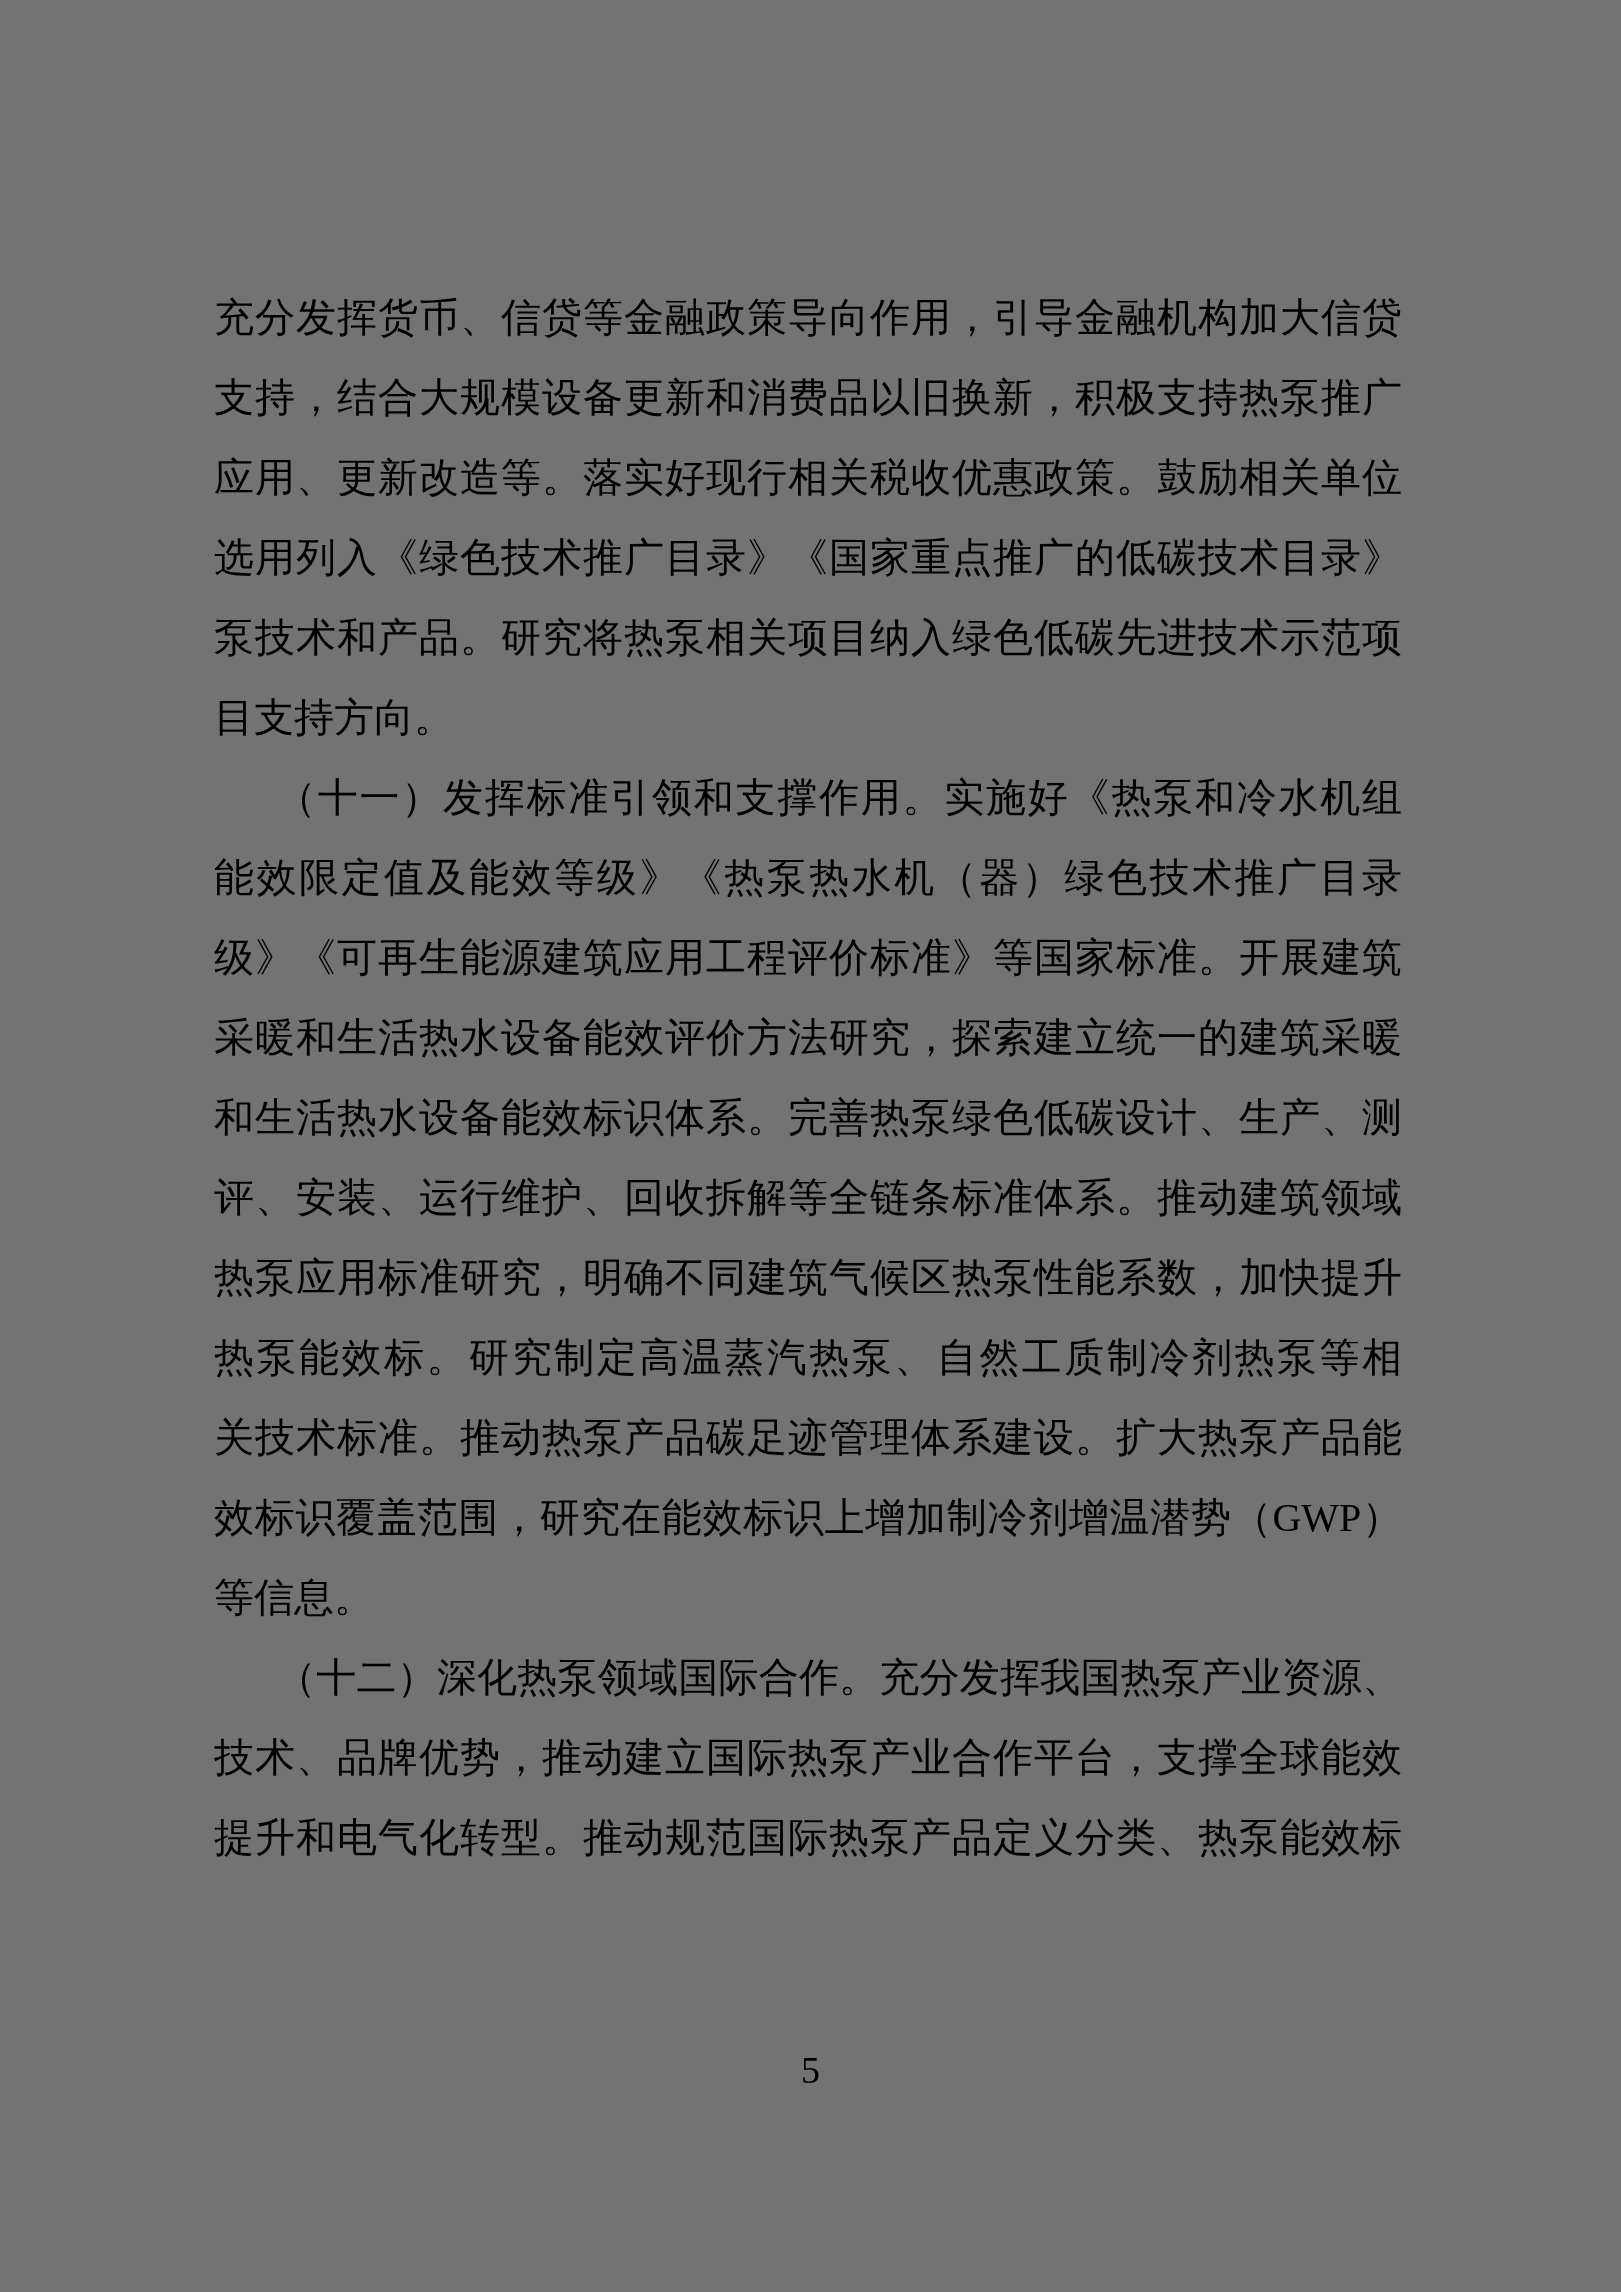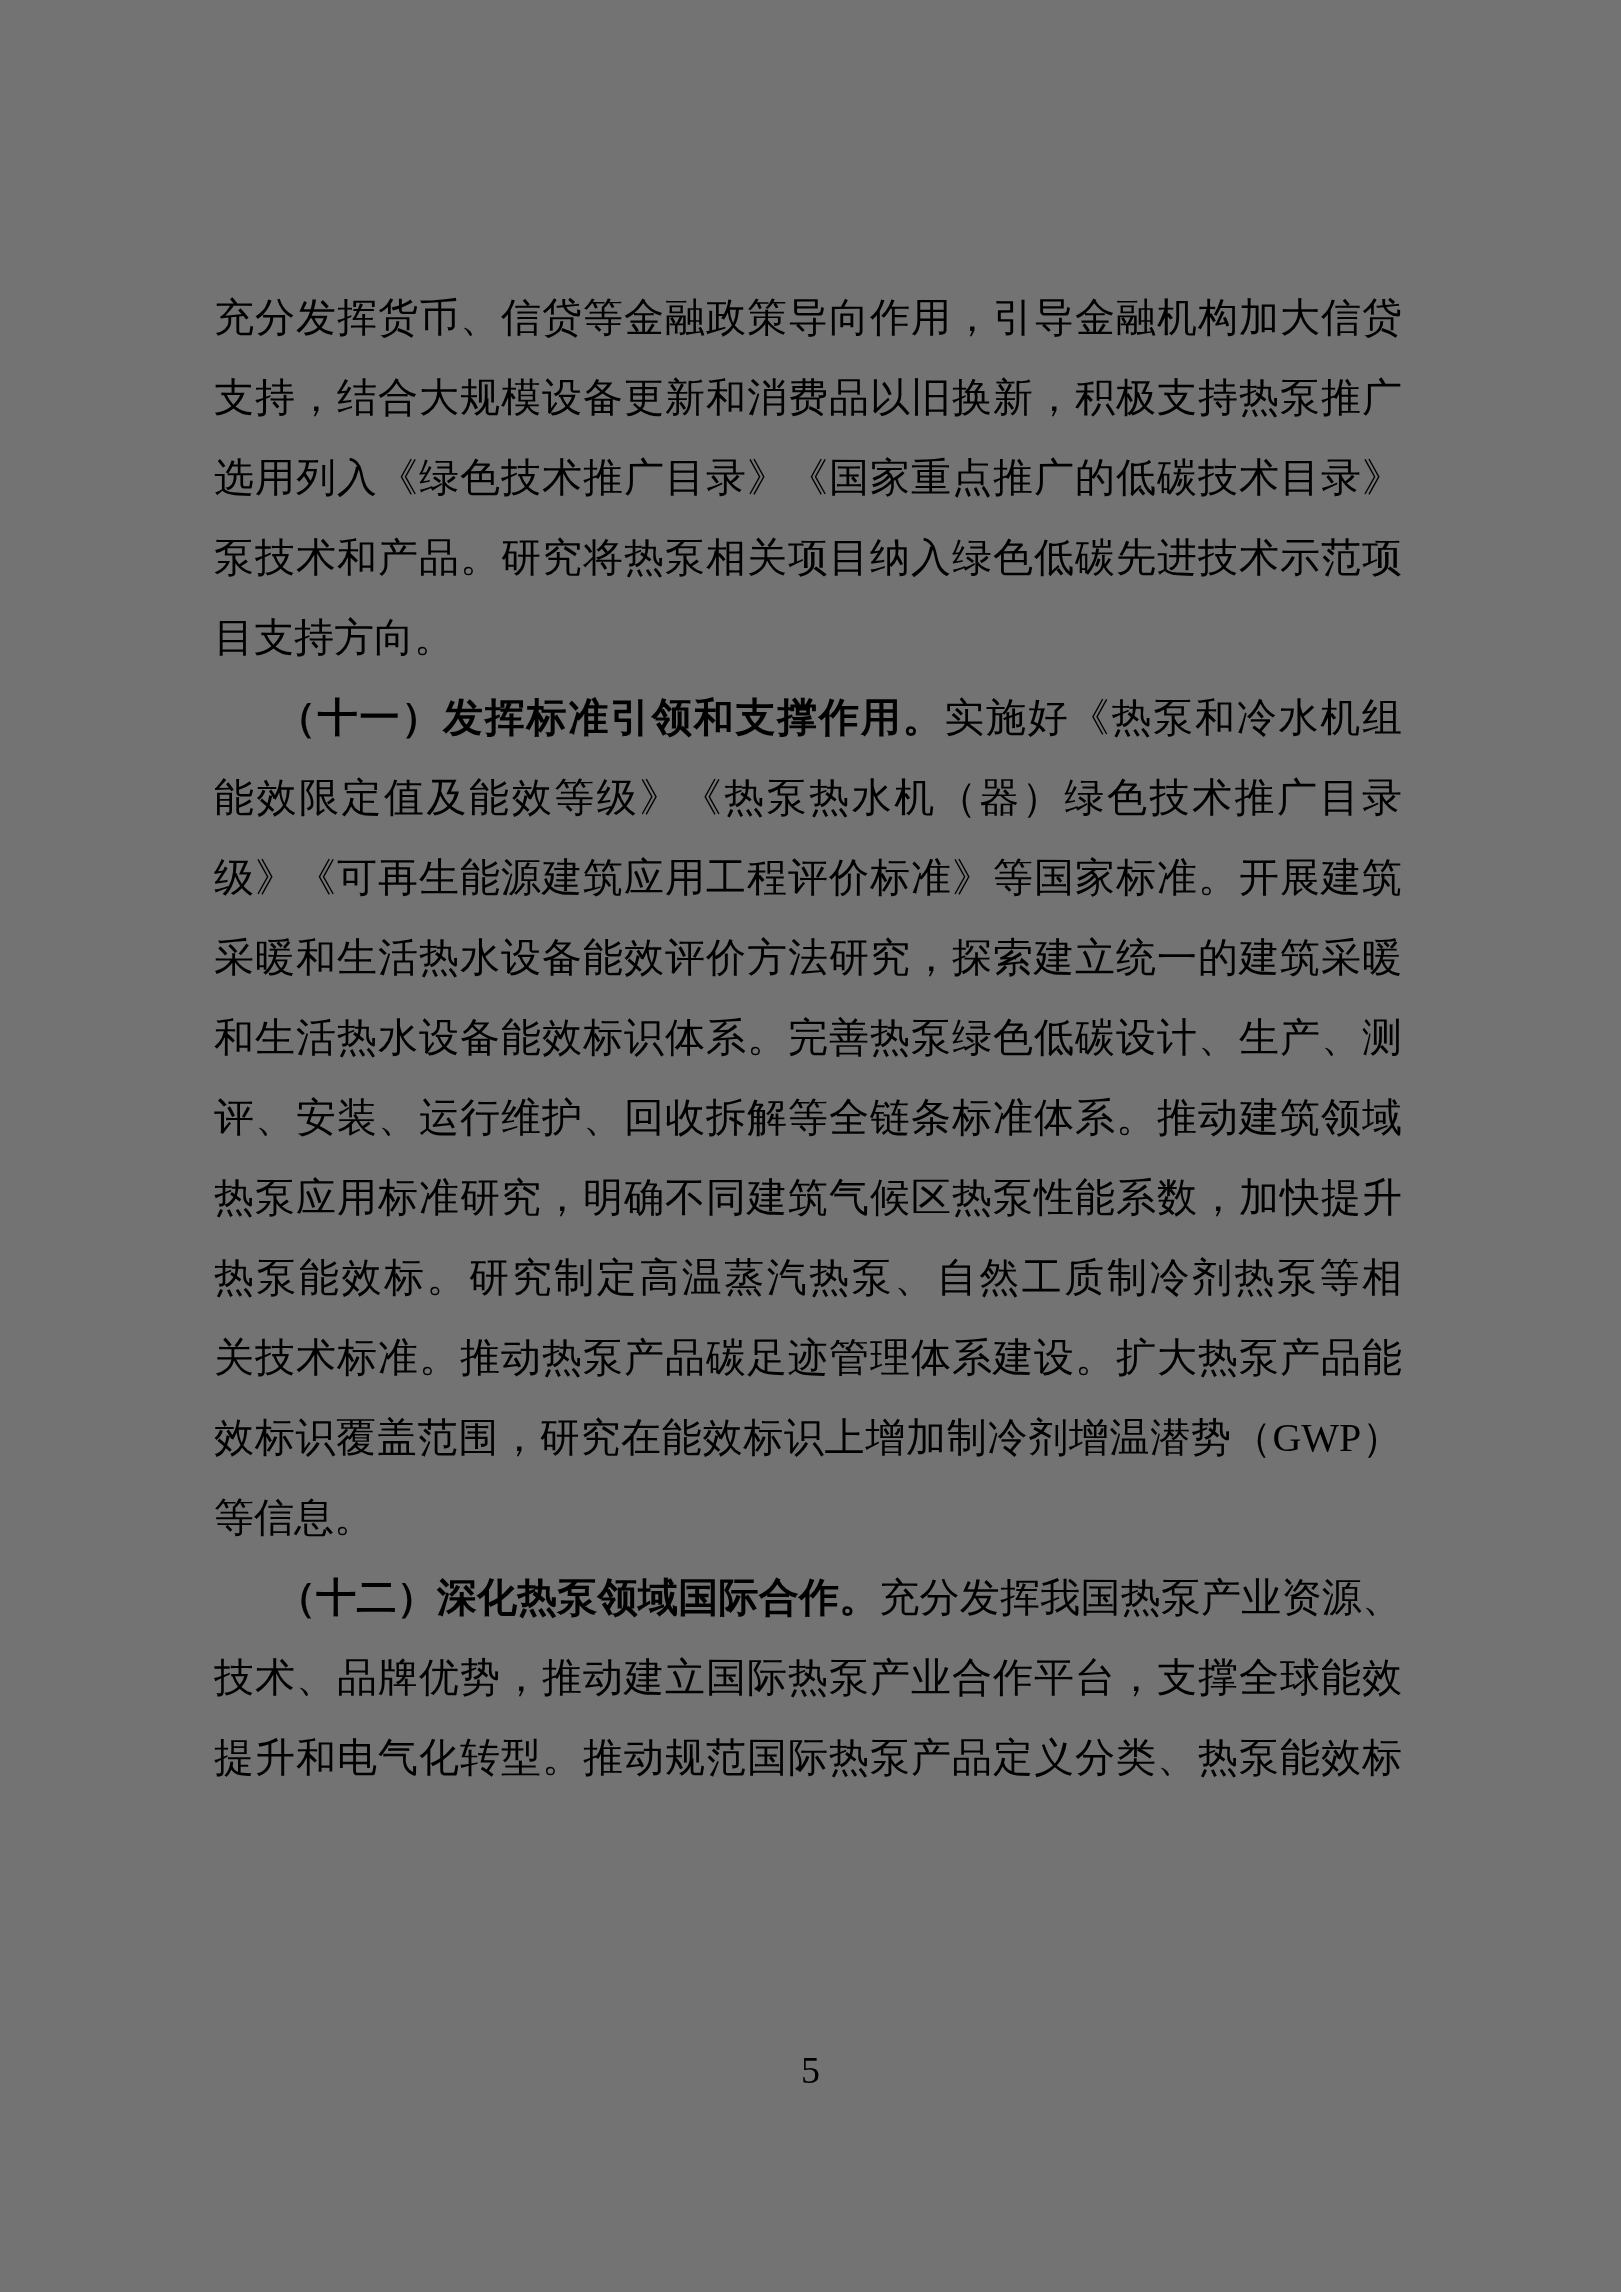--- a/index.html
+++ b/index.html
@@ -32,41 +32,42 @@
     white-space: normal;
   }
   .line.short {
     text-align: center;
     text-align-last: left;
   }
   .line.indent {
     text-indent: 62px;
   }
   .seg.bold {
-    font-weight: 700;
+    font-weight: 400;
   }
   .page-num {
     position: absolute;
     left: 0;
     right: 0;
     top: 2041px;
     height: 59px;
     line-height: 59px;
     text-align: center;
     font-size: 38px;
     color: #000000;
   }
 </style>
 </head>
 <body>
 
 <div class="page">
   <div class="text-block">
       <div class="line"><span class="seg">充分发挥货币、信贷等金融政策导向作用，引导金融机构加大信贷</span></div>
       <div class="line"><span class="seg">支持，结合大规模设备更新和消费品以旧换新，积极支持热泵推广</span></div>
+      <div class="line"><span class="seg">应用、更新改造等。落实好现行相关税收优惠政策。鼓励相关单位</span></div>
       <div class="line"><span class="seg">选用列入《绿色技术推广目录》《国家重点推广的低碳技术目录》</span></div>
       <div class="line"><span class="seg">泵技术和产品。研究将热泵相关项目纳入绿色低碳先进技术示范项</span></div>
       <div class="line short"><span class="seg">目支持方向。</span></div>
       <div class="line indent"><span class="seg bold">（十一）发挥标准引领和支撑作用。</span><span class="seg">实施好《热泵和冷水机组</span></div>
       <div class="line"><span class="seg">能效限定值及能效等级》《热泵热水机（器）绿色技术推广目录</span></div>
       <div class="line"><span class="seg">级》《可再生能源建筑应用工程评价标准》等国家标准。开展建筑</span></div>
       <div class="line"><span class="seg">采暖和生活热水设备能效评价方法研究，探索建立统一的建筑采暖</span></div>
       <div class="line"><span class="seg">和生活热水设备能效标识体系。完善热泵绿色低碳设计、生产、测</span></div>
       <div class="line"><span class="seg">评、安装、运行维护、回收拆解等全链条标准体系。推动建筑领域</span></div>
       <div class="line"><span class="seg">热泵应用标准研究，明确不同建筑气候区热泵性能系数，加快提升</span></div>

